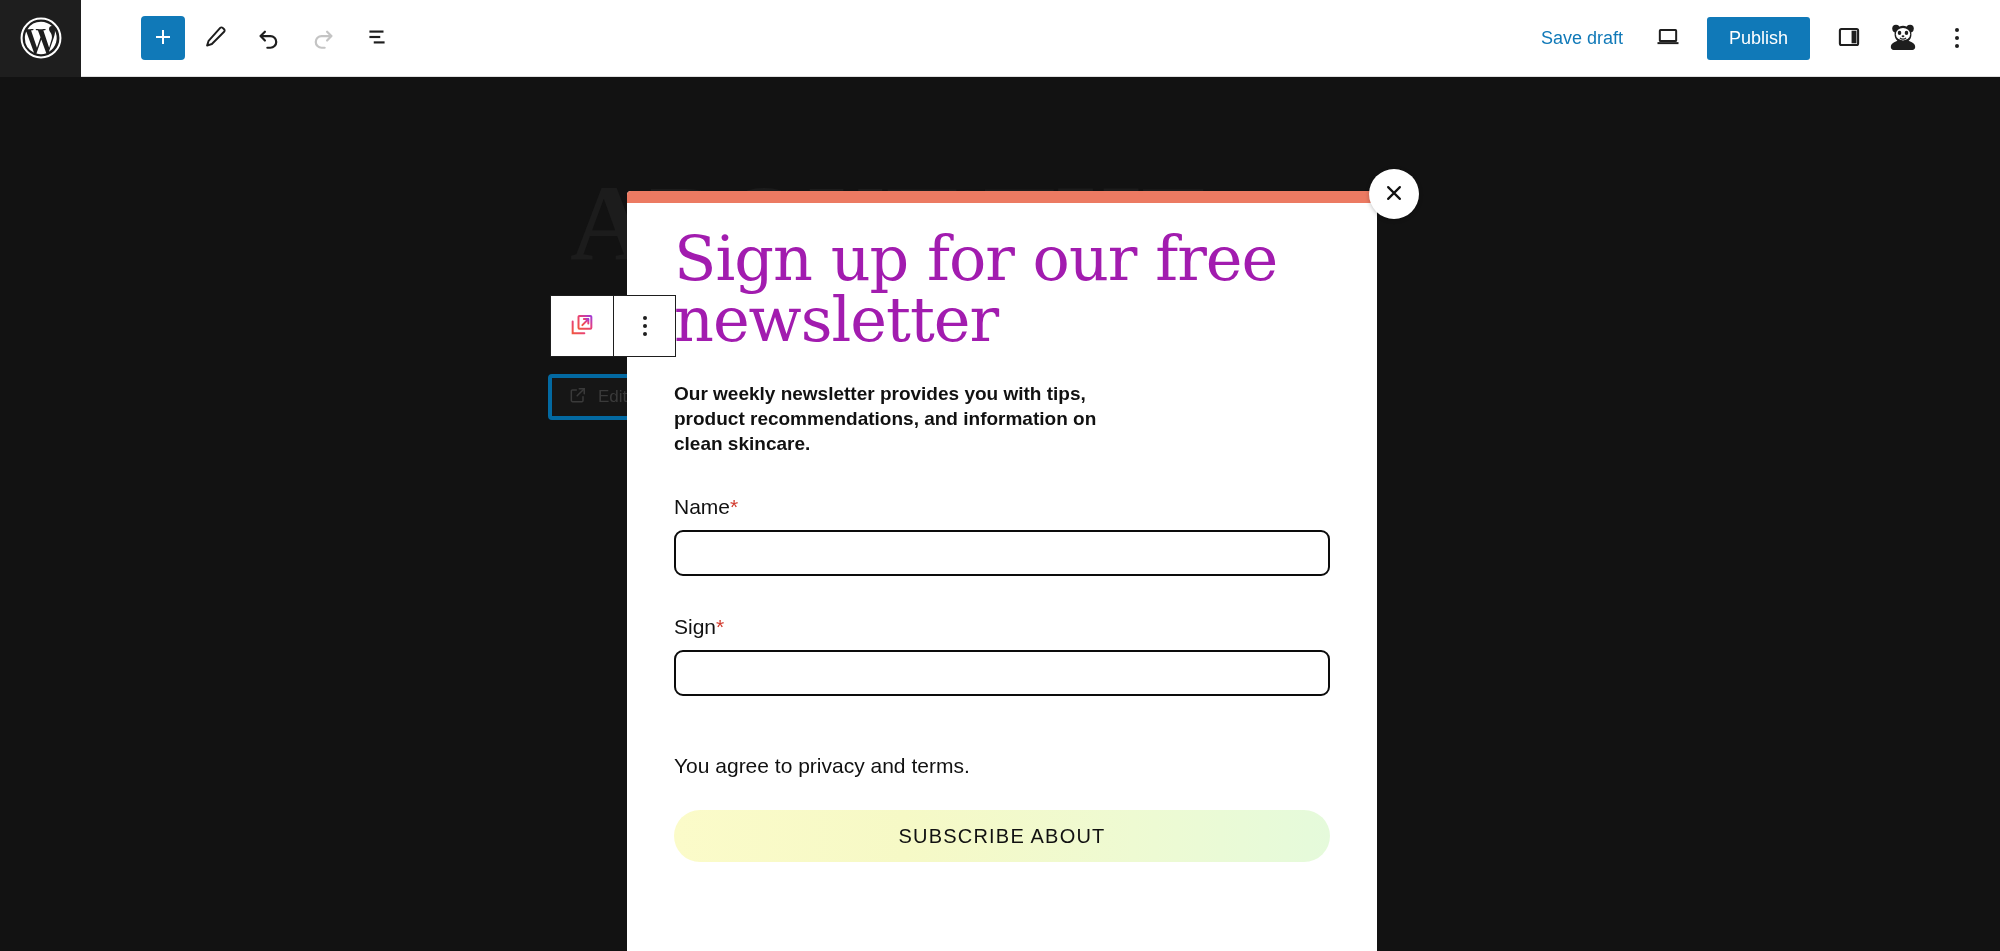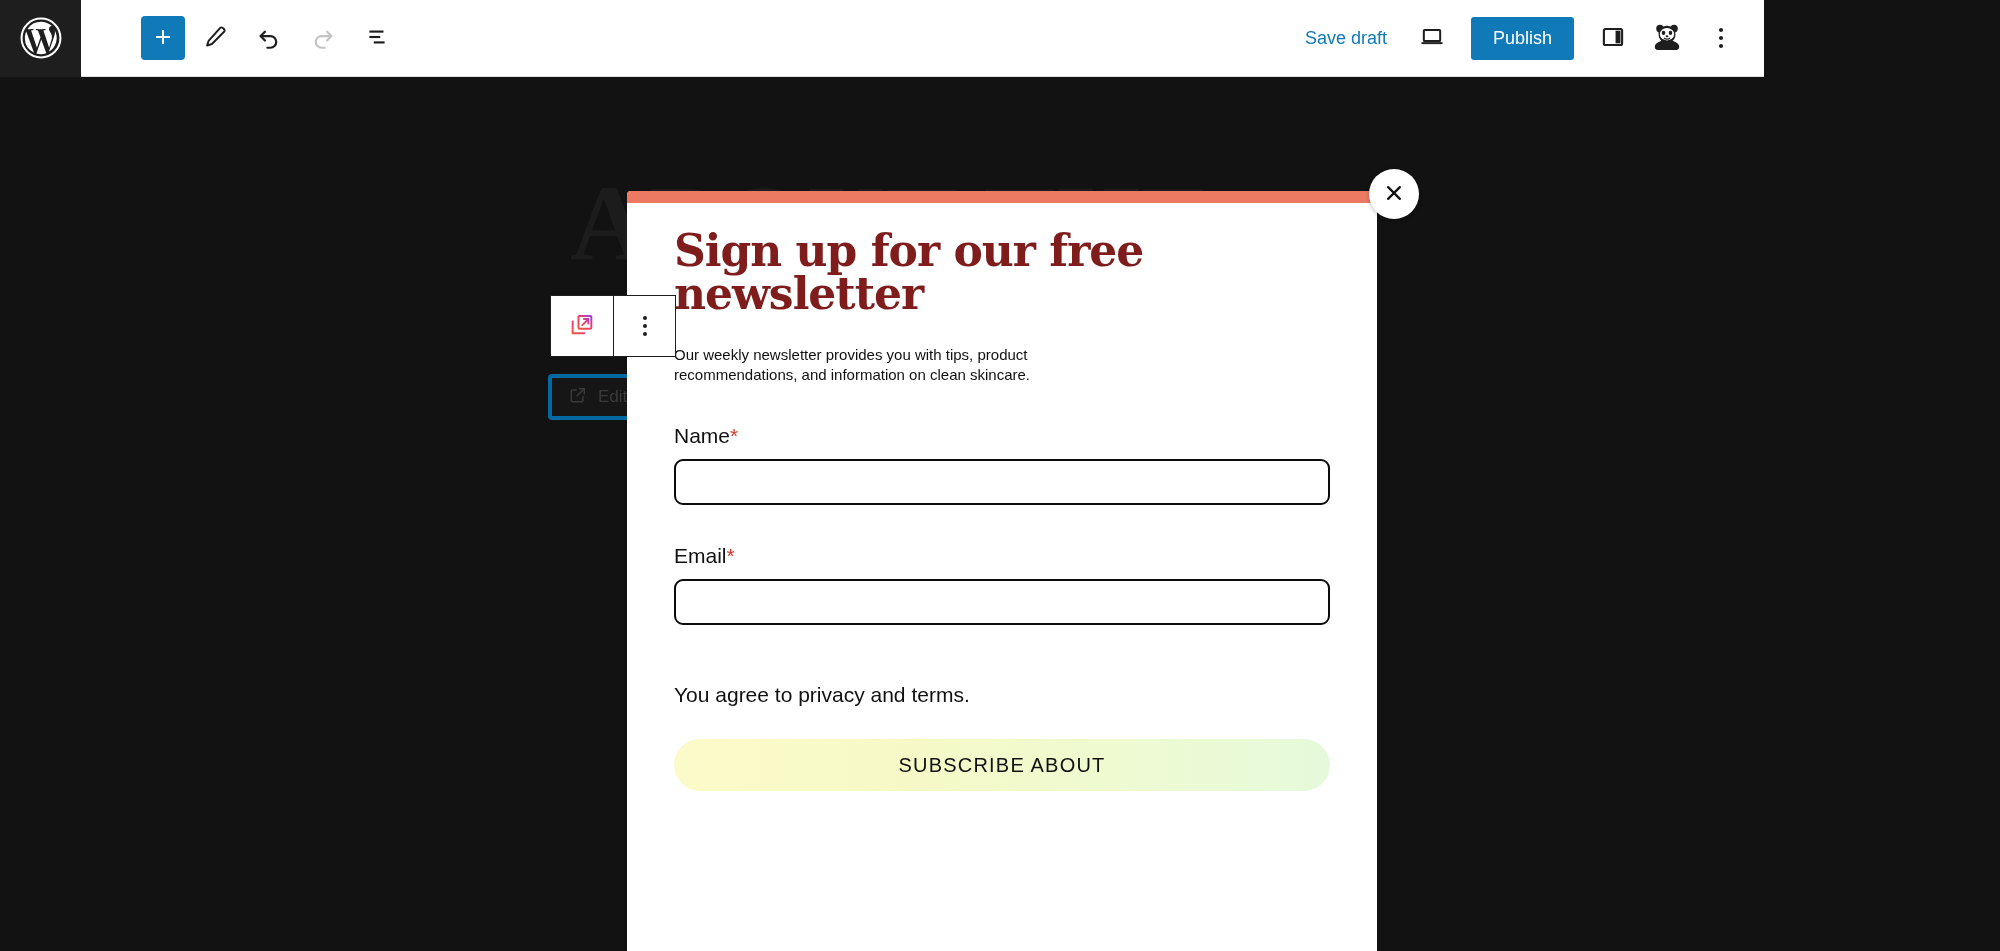--- a/index.html
+++ b/index.html
@@ -6,21 +6,21 @@
   html, body {
     width: 2000px; height: 951px;
     overflow: hidden;
     font-family: "Liberation Sans", sans-serif;
     background: #121212;
   }
 
   
   .editor-bar {
     position: absolute; top: 0; left: 0;
-    width: 1764px; height: 77px;
+    width: 2000px; height: 77px;
     background: #ffffff;
     display: flex; align-items: center;
     border-bottom: 1px solid #e0e0e0;
     z-index: 60;
     gap: 32px;
   }
   .wp-logo-box {
     width: 81px; height: 77px;
     background: #1e1e1e;
     display: flex; align-items: center; justify-content: center;
@@ -132,32 +132,33 @@
   }
   .modal-inner {
     position: absolute; top: 12px; left: 0;
     width: 750px; height: 804px;
     padding: 26px 47px 0 47px;
     background: #fff;
     border-radius: 0 0 4px 4px;
   }
   .modal-title {
     font-family: "DejaVu Serif", serif;
-    font-weight: 700;
-    font-size: 44px;
+    font-weight: 400;
+    font-size: 62px;
     line-height: 0.98;
     letter-spacing: -1px;
-    color: #7f1d1d;
+    color: #a21caf;
   }
   .modal-desc {
     margin-top: 30px;
-    font-size: 15px;
+    font-size: 19px;
     line-height: 1.33;
     color: #111;
     max-width: 470px;
+    font-weight: bold;
   }
   .field-label {
     margin-top: 39px;
     font-size: 21px;
     color: #111;
   }
   .req { color: #d23b2e; }
   .text-input {
     display: block;
     margin-top: 11px;
@@ -377,21 +378,21 @@
       <h1 class="modal-title">Sign up for our free newsletter</h1>
 
       <p class="modal-desc">Our weekly newsletter provides you with tips, product recommendations, and information on clean skincare.</p>
 
       <div class="field-label">
         <span>Name</span><span class="req">*</span>
       </div>
       <input class="text-input" type="text" placeholder="" style="">
 
       <div class="field-label">
-        <span>Email</span><span class="req">*</span>
+        <span>Sign</span><span class="req">*</span>
       </div>
       <input class="text-input" type="text" placeholder="" style="">
 
       <p class="privacy-text">You agree to privacy and terms.</p>
 
       <button class="subscribe-btn">SUBSCRIBE ABOUT</button>
 
     </div>
   </div>
 </div>

